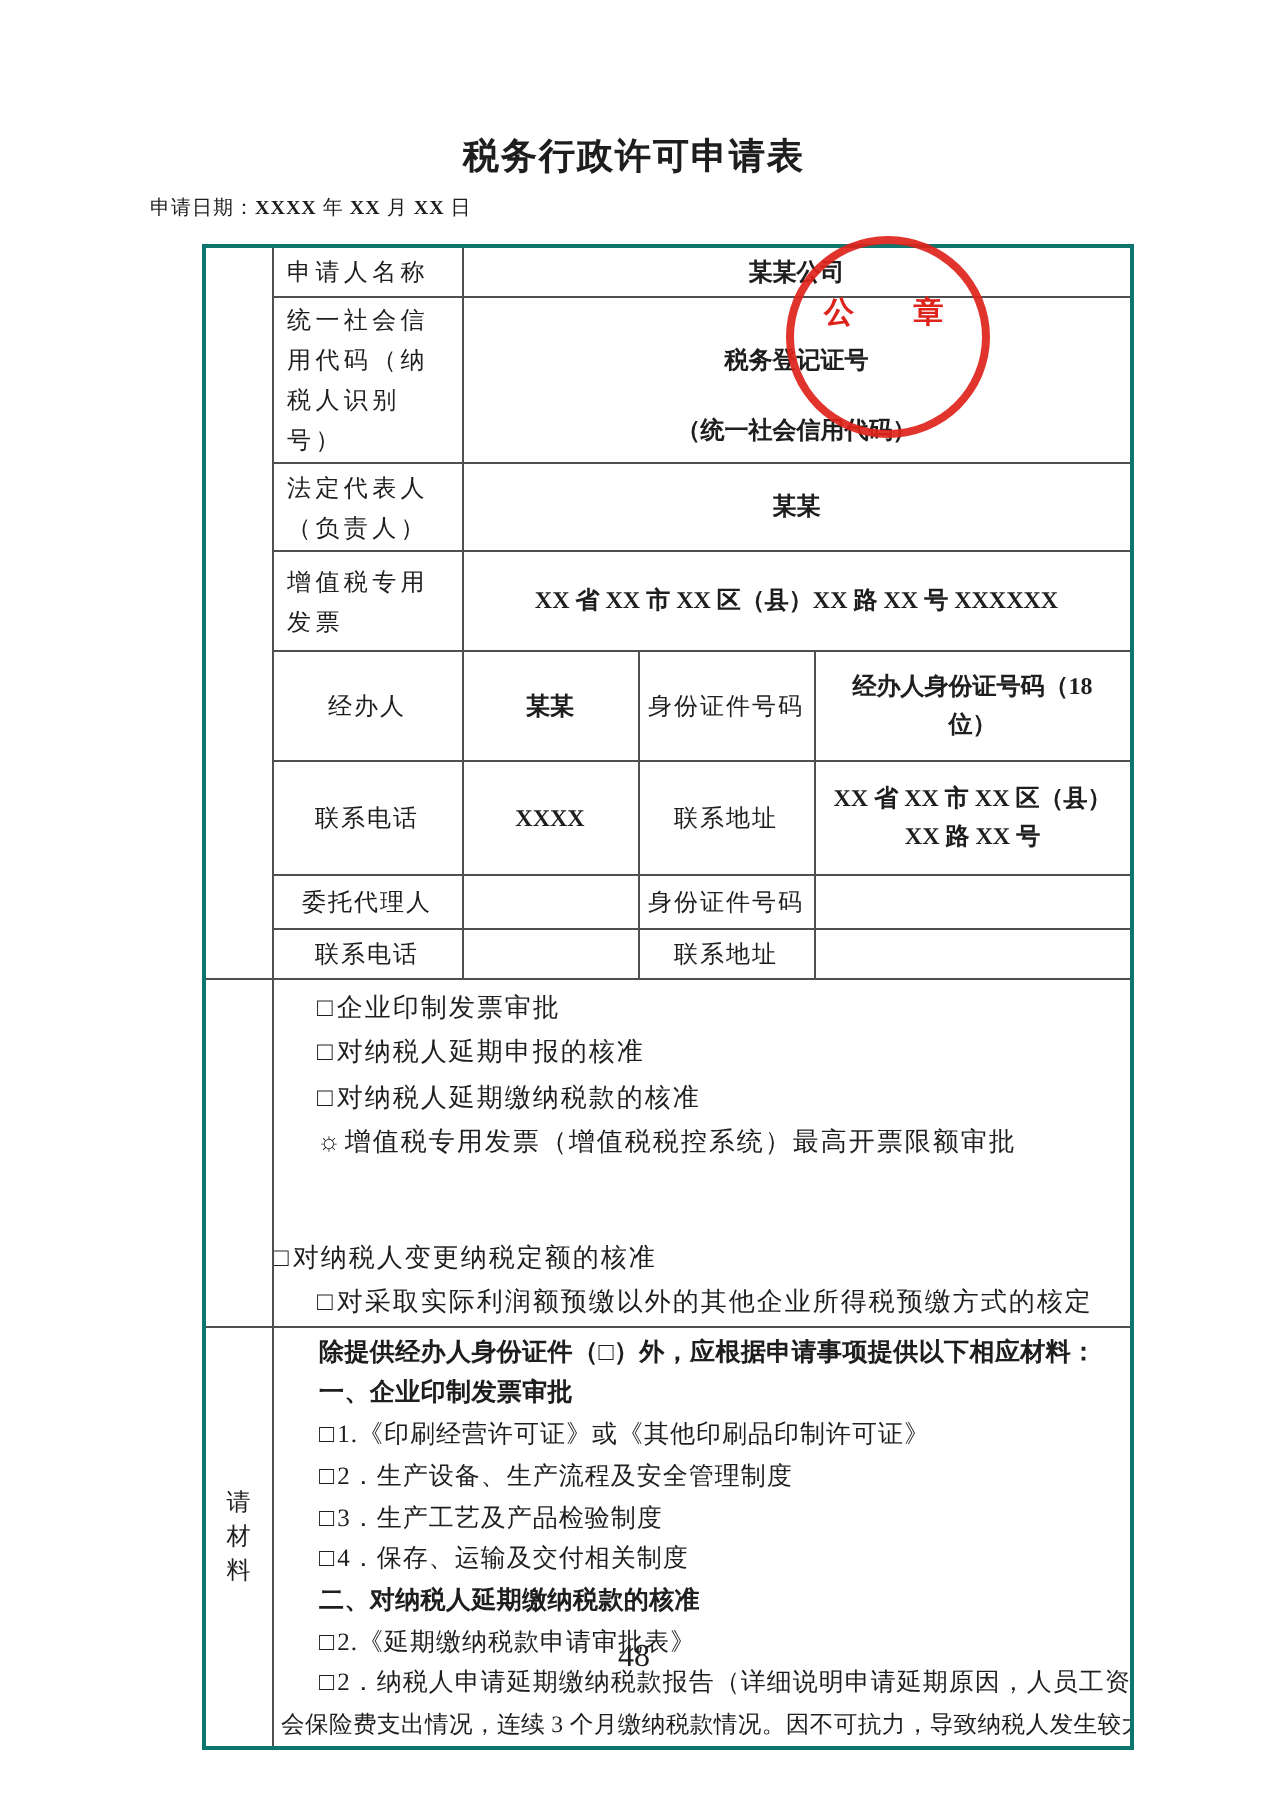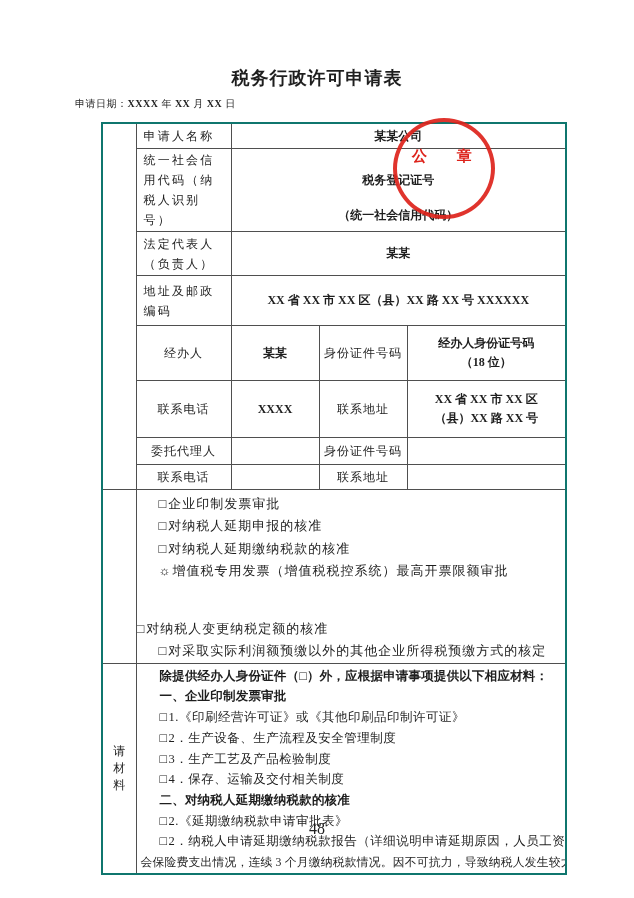--- a/index.html
+++ b/index.html
@@ -22,21 +22,21 @@
     border:2px solid #0f766e;
   }
   td { border:1px solid var(--line); padding:0; font-size:12px; vertical-align:middle; overflow:hidden; }
   tr.r1 td{height:22px} tr.r2 td{height:62px} tr.r3 td{height:41px}
   tr.r4 td{height:47px} tr.r5 td{height:54px} tr.r6 td{height:56px}
   tr.r7 td{height:26px} tr.r8 td{height:24px}
   tr.r9 td{height:135px} tr.r10 td{height:206px}
 
   .lbl   { text-align:left; padding:1px 7px; letter-spacing:2.2px; line-height:20px; }
   .lbl-c { text-align:center; letter-spacing:1px; padding:0 2px; }
-  .val   { text-align:center; font-weight:bold; line-height:19px; padding:0 20px; }
+  .val   { text-align:center; font-weight:bold; line-height:19px; padding:0 8px; }
   .val div { line-height:19px;margin-top:16px; }
 
   .sect { vertical-align:top; padding-top:3px; }
   .cb-line { white-space:nowrap; line-height:22.3px; font-size:13px; letter-spacing:1px; padding-left:22px; }
   .cb-line.flush { padding-left:0;margin-top:36px; }
   .cb-sym { margin-right:1px; }
 
   .mat { vertical-align:top; padding-top:2px; }
   .mat-line { white-space:nowrap; line-height:20.7px; font-size:12.5px; letter-spacing:0.5px; padding-left:23px; }
   .mat-line.bold { font-weight:bold; letter-spacing:0.2px; }
@@ -92,21 +92,21 @@
 
   <tr class="r3">
     <td class="lbl">
       <div>法定代表人</div>
       <div>（负责人）</div>
     </td>
     <td class="val" colspan="3">某某</td>
   </tr>
 
   <tr class="r4">
-    <td class="lbl">地址及邮政编码</td>
+    <td class="lbl">增值税专用发票</td>
     <td class="val" colspan="3">XX 省 XX 市 XX 区（县）XX 路 XX 号 XXXXXX</td>
   </tr>
 
   <tr class="r5">
     <td class="lbl-c">经办人</td>
     <td class="val">某某</td>
     <td class="lbl-c">身份证件号码</td>
     <td class="val">经办人身份证号码（18 位）</td>
   </tr>
 

